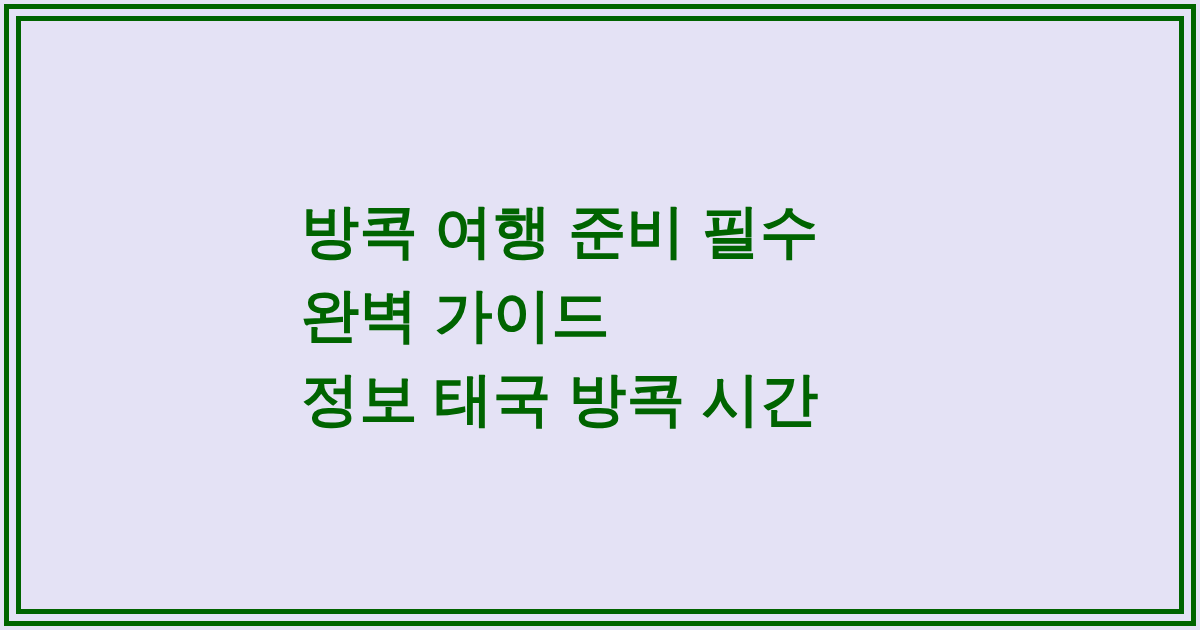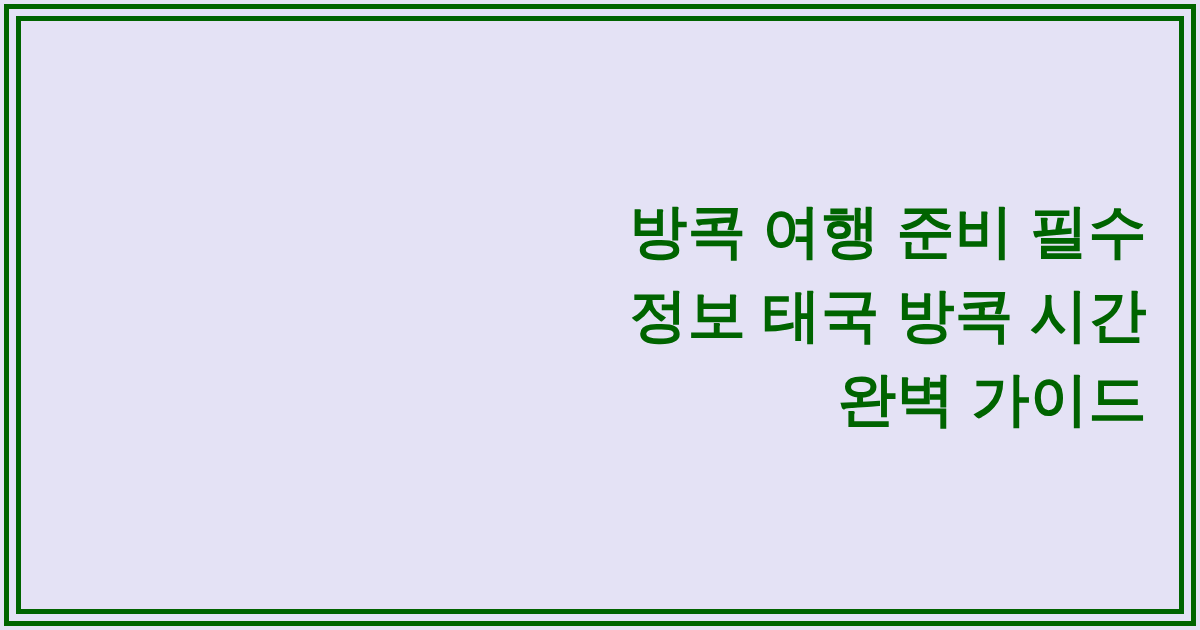--- a/index.html
+++ b/index.html
@@ -45,23 +45,23 @@
     background: #e4e2f5;
     display: flex;
     align-items: center;
     justify-content: flex-start;
   }
 
   
   .headline {
     box-sizing: border-box;
     padding-left: 280px;
-    padding-right: 32px;
+    padding-right: 59px;
     width: 100%;
-    text-align: right;
+    text-align: left;
   }
 
   .headline-line {
     display: block;
     color: #006400;
     font-family: "Liberation Sans", "DejaVu Sans", sans-serif;
     font-weight: 700;
     font-size: 58px;
     line-height: 84px;
     letter-spacing: 0.5px;
@@ -70,19 +70,19 @@
 </style>
 </head>
 <body>
 
 <div class="card">
   <div class="border-outer">
     <div class="border-inner">
 
       <div class="headline">
         <span class="headline-line">방콕 여행 준비 필수</span>
+        <span class="headline-line">완벽 가이드</span>
         <span class="headline-line">정보 태국 방콕 시간</span>
-        <span class="headline-line">완벽 가이드</span>
       </div>
 
     </div>
   </div>
 </div>
 
 </body></html>

